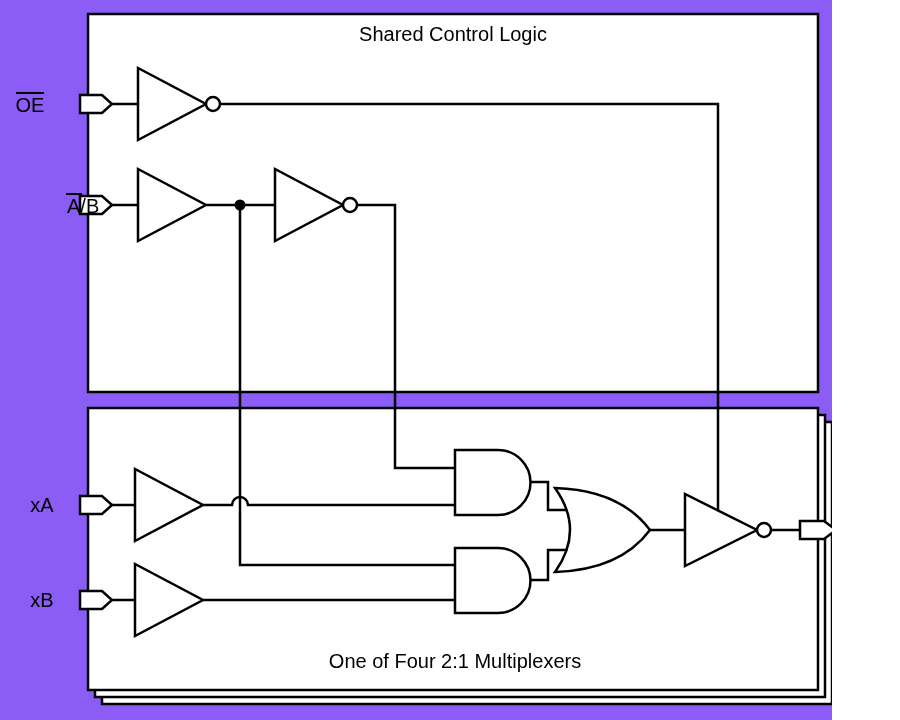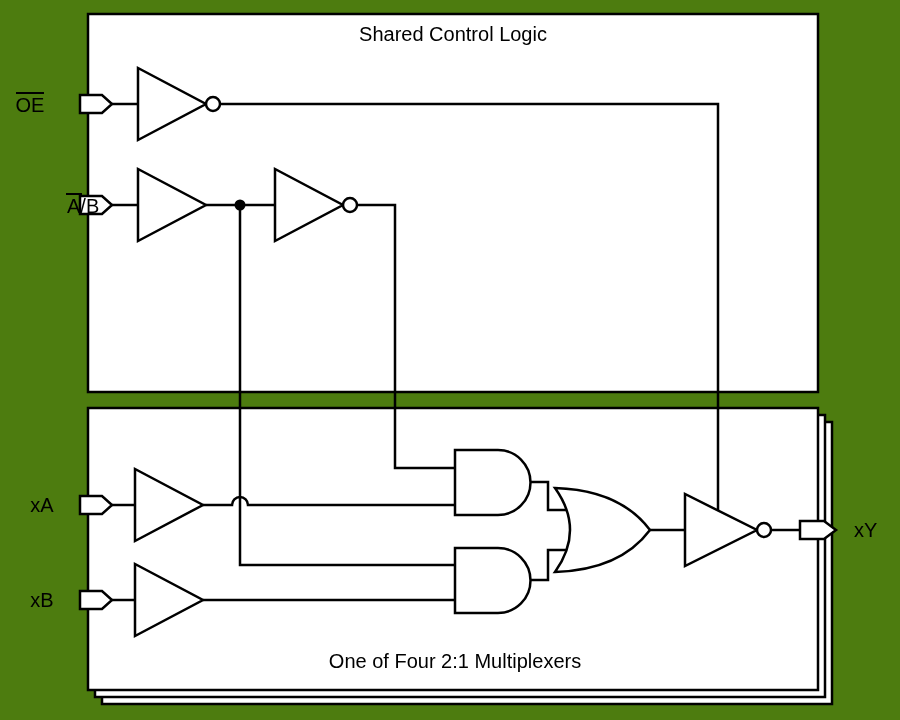--- a/index.html
+++ b/index.html
@@ -1,16 +1,16 @@
 <!DOCTYPE html>
 <html><head>
 <meta charset="utf-8">
 <style>
   html,body{margin:0;padding:0;background:#ffffff;}
-  .canvas{position:relative;width:900px;height:720px;background:#4d7c0f;overflow:hidden;}
+  .canvas{position:relative;width:832px;height:720px;background:#8b5cf6;overflow:hidden;}
   svg{display:block;}
   svg text{font-family:"Liberation Sans","DejaVu Sans",sans-serif;font-size:20px;fill:#000000;}
   svg .box-title{font-size:20px;}
   .wire{stroke:#000000;stroke-width:2.5;fill:none;}
   .shape{stroke:#000000;stroke-width:2.5;fill:#ffffff;}
   .solid{fill:#000000;stroke:none;}
   .overline{stroke:#000000;stroke-width:2;}
 </style>
 </head>
 <body>

